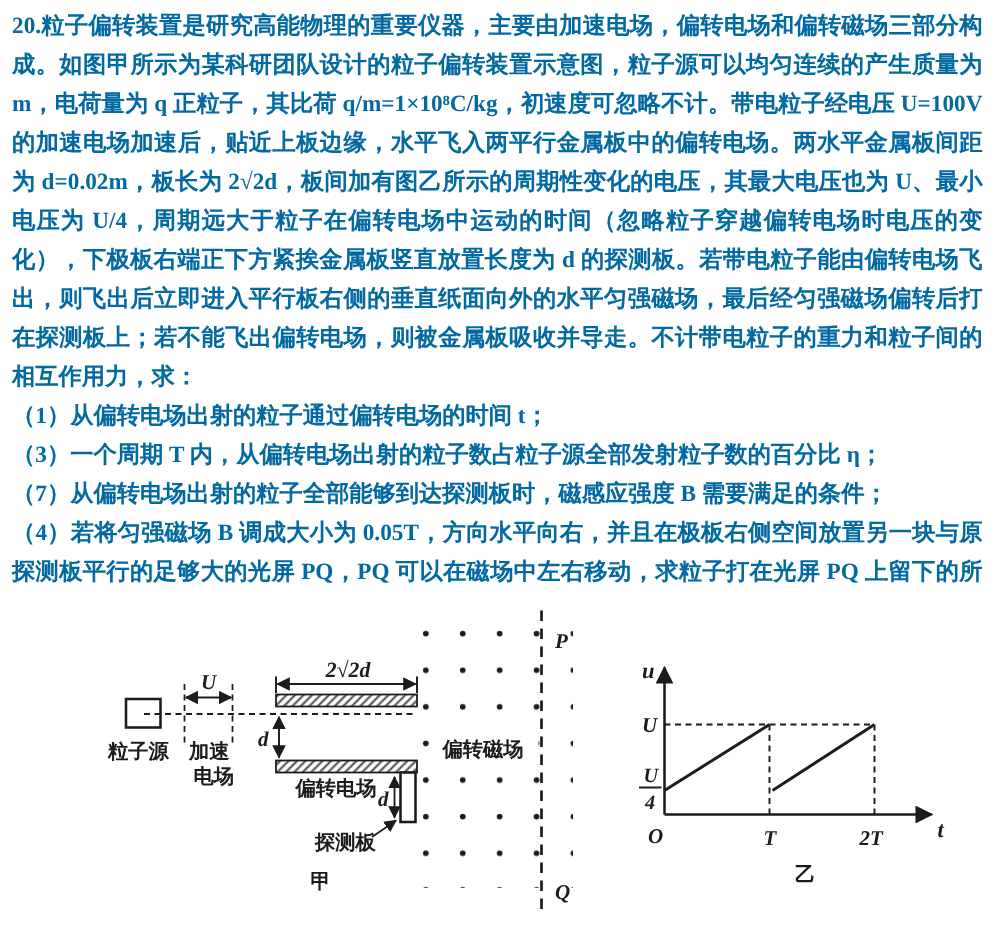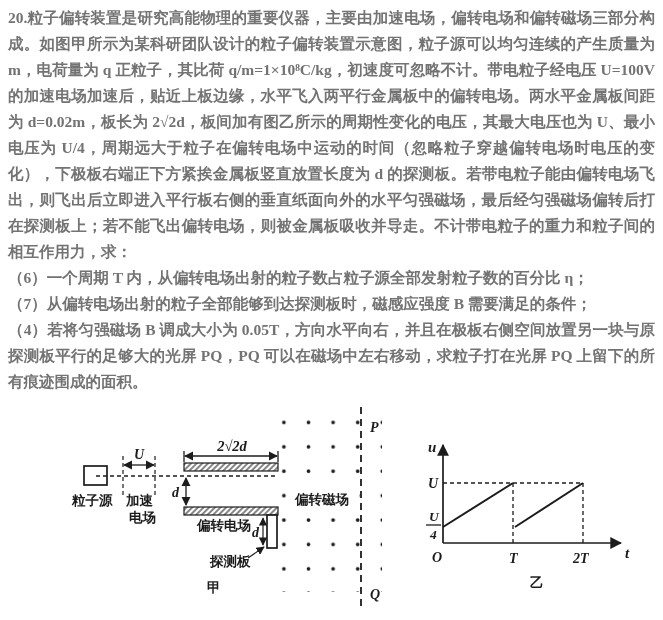--- a/index.html
+++ b/index.html
@@ -1,20 +1,20 @@
 <!DOCTYPE html>
 <html><head>
 <meta charset="utf-8">
 <style>
   html,body{margin:0;padding:0;background:#fff;}
   .page{
     position:relative;
     width:663px;height:620px;
     background:#ffffff;
-    color:#737373;
+    color:#0369a1;
     font-family:"Liberation Serif","DejaVu Serif",serif;
     overflow:hidden;
   }
   .text-block{
     position:absolute;top:0;left:0;
     width:647px;height:392px;
     padding:5px 8px 0 8px;
     font-size:15.5px;line-height:26px;
     font-weight:600;
     text-align:justify;
@@ -32,21 +32,22 @@
   .cjk{font-family:"Liberation Serif","DejaVu Serif",serif;font-weight:600;font-size:13.5px;}
   .mathv{font-family:"Liberation Serif","DejaVu Serif",serif;font-style:italic;font-weight:600;}
 </style>
 </head>
 <body>
 
 <div class="page">
 
   <div class="text-block">
     <p>20.粒子偏转装置是研究高能物理的重要仪器，主要由加速电场，偏转电场和偏转磁场三部分构成。如图甲所示为某科研团队设计的粒子偏转装置示意图，粒子源可以均匀连续的产生质量为 m，电荷量为 q 正粒子，其比荷 q/m=1×10⁸C/kg，初速度可忽略不计。带电粒子经电压 U=100V 的加速电场加速后，贴近上板边缘，水平飞入两平行金属板中的偏转电场。两水平金属板间距为 d=0.02m，板长为 2√2d，板间加有图乙所示的周期性变化的电压，其最大电压也为 U、最小电压为 U/4，周期远大于粒子在偏转电场中运动的时间（忽略粒子穿越偏转电场时电压的变化），下极板右端正下方紧挨金属板竖直放置长度为 d 的探测板。若带电粒子能由偏转电场飞出，则飞出后立即进入平行板右侧的垂直纸面向外的水平匀强磁场，最后经匀强磁场偏转后打在探测板上；若不能飞出偏转电场，则被金属板吸收并导走。不计带电粒子的重力和粒子间的相互作用力，求：</p>
-    <p>（6）一个周期 T 内，从偏转电场出射的粒子数占粒子源全部发射粒子数的百分比 η；</p>
+    <p>（1）从偏转电场出射的粒子通过偏转电场的时间 t；</p>
+    <p>（3）一个周期 T 内，从偏转电场出射的粒子数占粒子源全部发射粒子数的百分比 η；</p>
     <p>（7）从偏转电场出射的粒子全部能够到达探测板时，磁感应强度 B 需要满足的条件；</p>
     <p>（4）若将匀强磁场 B 调成大小为 0.05T，方向水平向右，并且在极板右侧空间放置另一块与原探测板平行的足够大的光屏 PQ，PQ 可以在磁场中左右移动，求粒子打在光屏 PQ 上留下的所有痕迹围成的面积。</p>
   </div>
 
   <div class="figures">
 
     <svg class="fig fig-jia" width="340" height="225" viewBox="0 0 340 225">
       <defs>
         <marker id="arr" viewBox="0 0 10 10" refX="9" refY="5" markerWidth="7" markerHeight="7" orient="auto-start-reverse">
           <path d="M0,0 L10,5 L0,10 z" fill="#1c1c1c"></path>

